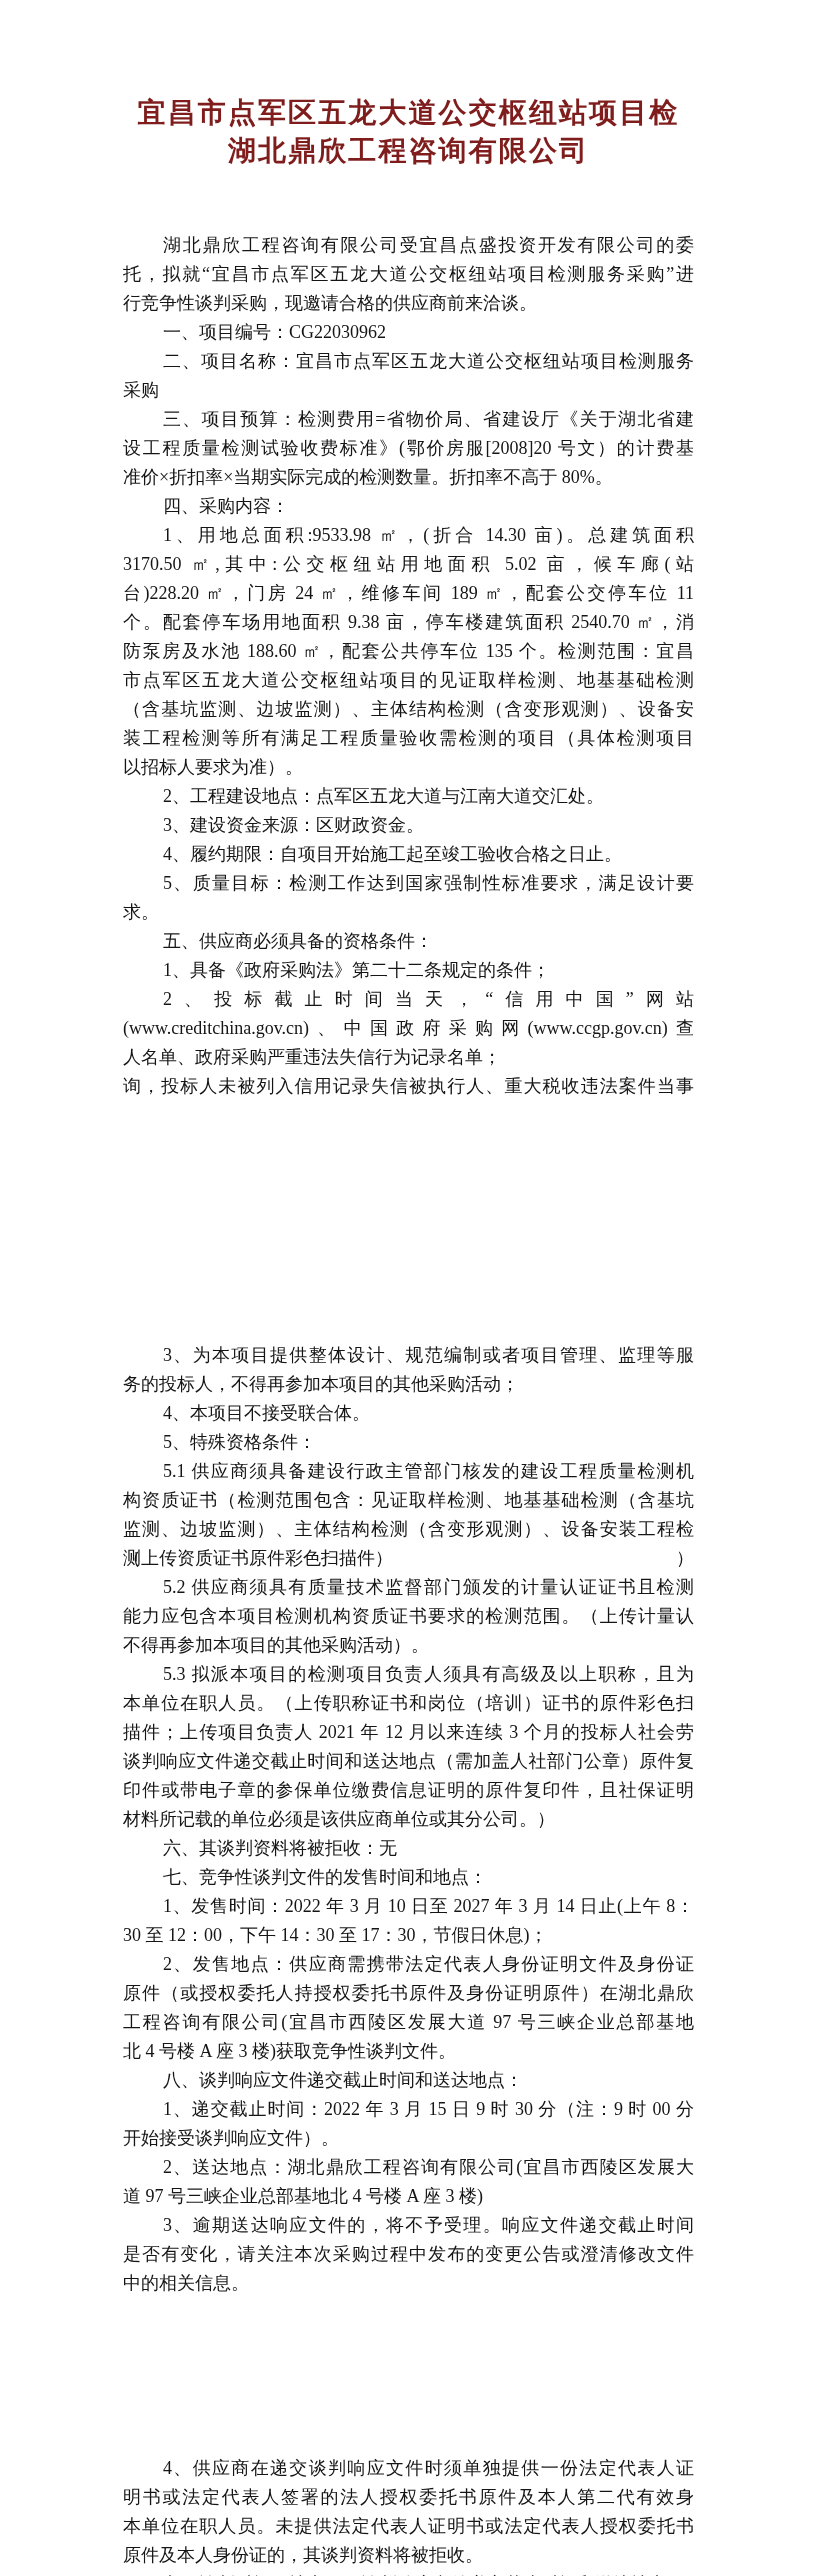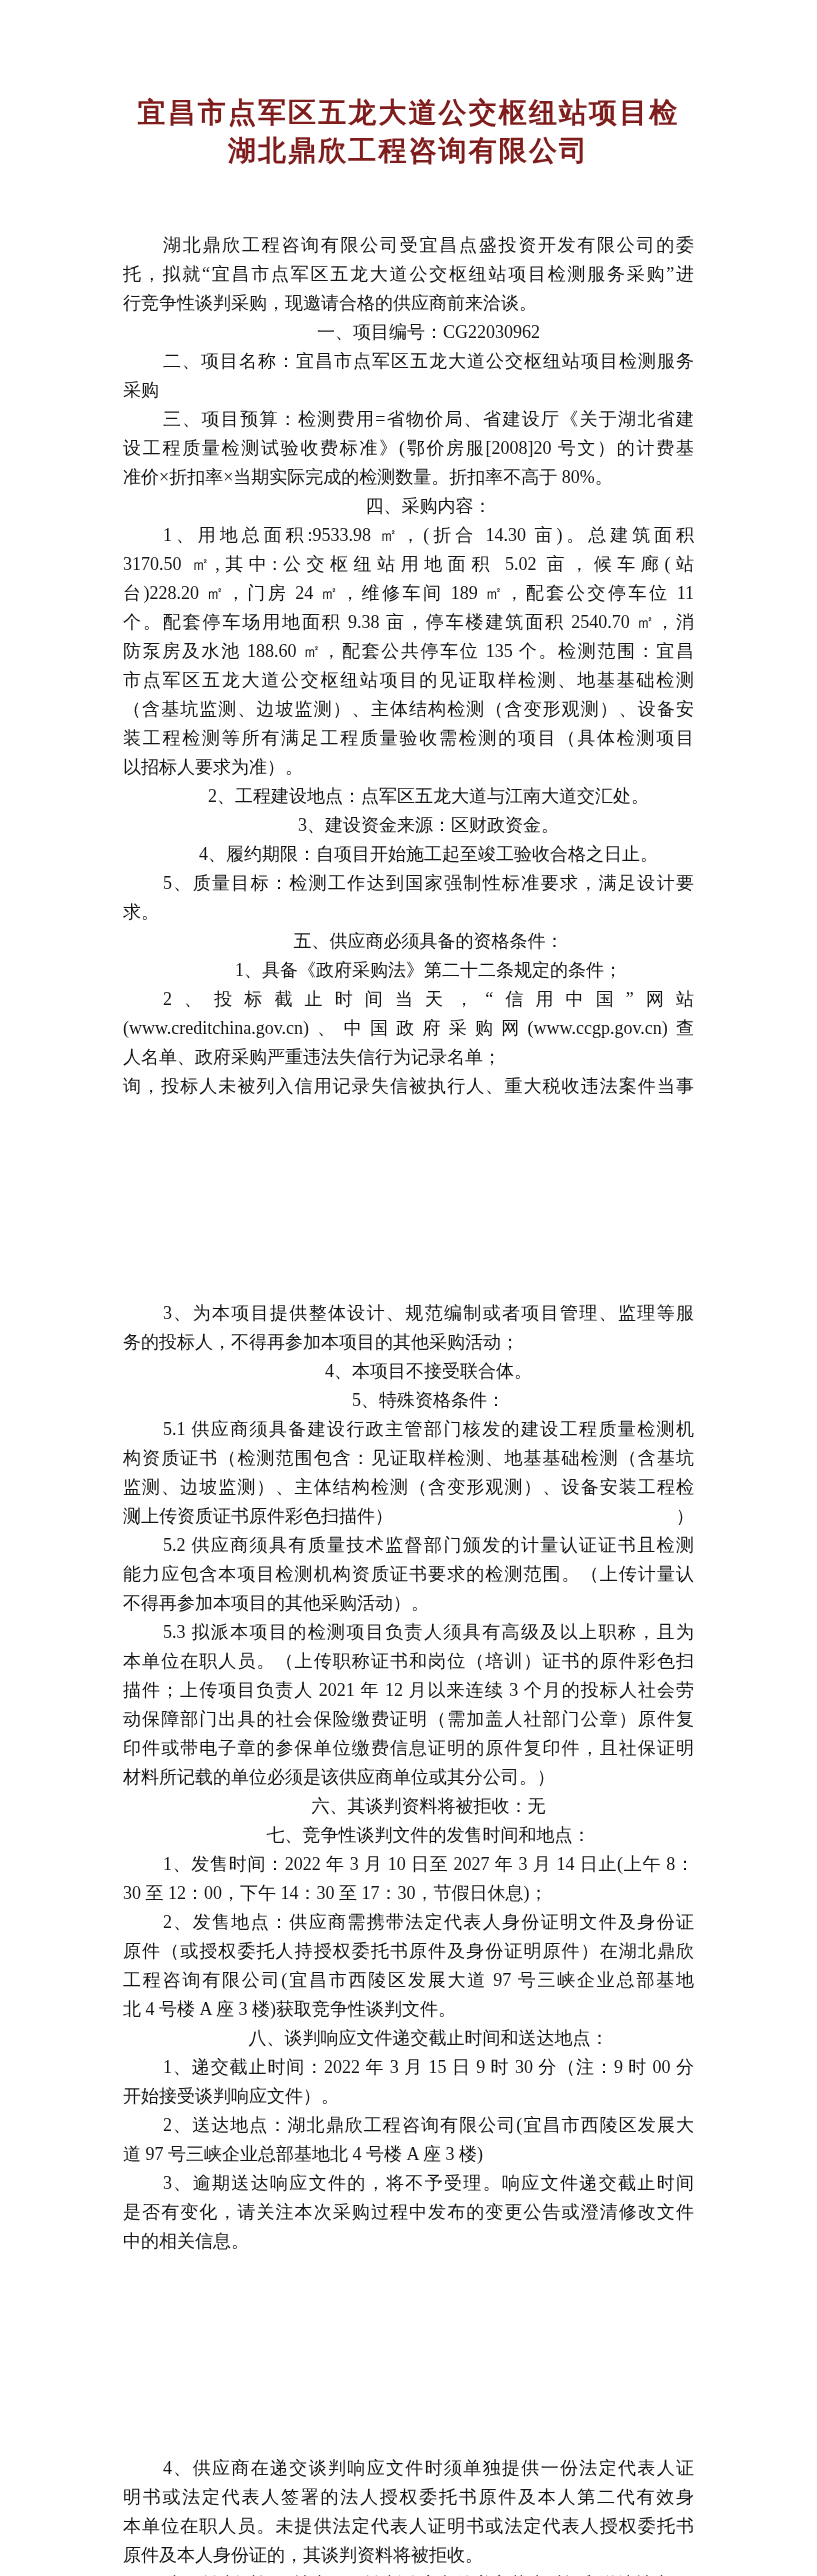--- a/index.html
+++ b/index.html
@@ -22,25 +22,25 @@
     letter-spacing:2.1px;
     color:#7f1d1d;
   }
   .tblock{
     position:absolute;
     left:123px; width:571px;
     font-size:18px;
     margin-top:36px;
   }
   #blockA{ top:195px; }
-  #blockB{ top:1263px; }
+  #blockB{ top:1305px; }
   #blockC1{ top:2418px; }
   #blockA .ln, #blockB .ln, #blockC1 .ln{ line-height:29px; height:29px; }
   .ln{ text-align:left; }
-  .ln.ind{ text-indent:40px;text-align:center; }
+  .ln.ind{ text-indent:40px; }
   .ln.fill{ text-align:justify; text-align-last:justify; text-justify:inter-character; }
 </style>
 </head>
 <body>
 
 <div class="page">
 
   <div class="title">
     <div>宜昌市点军区五龙大道公交枢纽站项目检</div>
     <div>湖北鼎欣工程咨询有限公司</div>
@@ -87,21 +87,21 @@
       <div class="ln ind fill">5.1 供应商须具备建设行政主管部门核发的建设工程质量检测机</div>
       <div class="ln fill">构资质证书（检测范围包含：见证取样检测、地基基础检测（含基坑</div>
       <div class="ln fill">监测、边坡监测）、主体结构检测（含变形观测）、设备安装工程检测）</div>
       <div class="ln">（上传资质证书原件彩色扫描件）</div>
       <div class="ln ind fill">5.2 供应商须具有质量技术监督部门颁发的计量认证证书且检测</div>
       <div class="ln fill">能力应包含本项目检测机构资质证书要求的检测范围。（上传计量认</div>
       <div class="ln">不得再参加本项目的其他采购活动）。</div>
       <div class="ln ind fill">5.3 拟派本项目的检测项目负责人须具有高级及以上职称，且为</div>
       <div class="ln fill">本单位在职人员。（上传职称证书和岗位（培训）证书的原件彩色扫</div>
       <div class="ln fill">描件；上传项目负责人 2021 年 12 月以来连续 3 个月的投标人社会劳</div>
-      <div class="ln fill">动保障部门出具的社会保险缴费证明（需加盖人社部门公章）原件复</div>
+      <div class="ln fill">谈判响应文件递交截止时间和送达地点（需加盖人社部门公章）原件复</div>
       <div class="ln fill">印件或带电子章的参保单位缴费信息证明的原件复印件，且社保证明</div>
       <div class="ln">材料所记载的单位必须是该供应商单位或其分公司。）</div>
       <div class="ln ind">六、其谈判资料将被拒收：无</div>
       <div class="ln ind">七、竞争性谈判文件的发售时间和地点：</div>
       <div class="ln ind fill">1、发售时间：2022 年 3 月 10 日至 2027 年 3 月 14 日止(上午 8：</div>
       <div class="ln">30 至 12：00，下午 14：30 至 17：30，节假日休息)；</div>
       <div class="ln ind fill">2、发售地点：供应商需携带法定代表人身份证明文件及身份证</div>
       <div class="ln fill">原件（或授权委托人持授权委托书原件及身份证明原件）在湖北鼎欣</div>
       <div class="ln fill">工程咨询有限公司(宜昌市西陵区发展大道 97 号三峡企业总部基地</div>
       <div class="ln">北 4 号楼 A 座 3 楼)获取竞争性谈判文件。</div>

